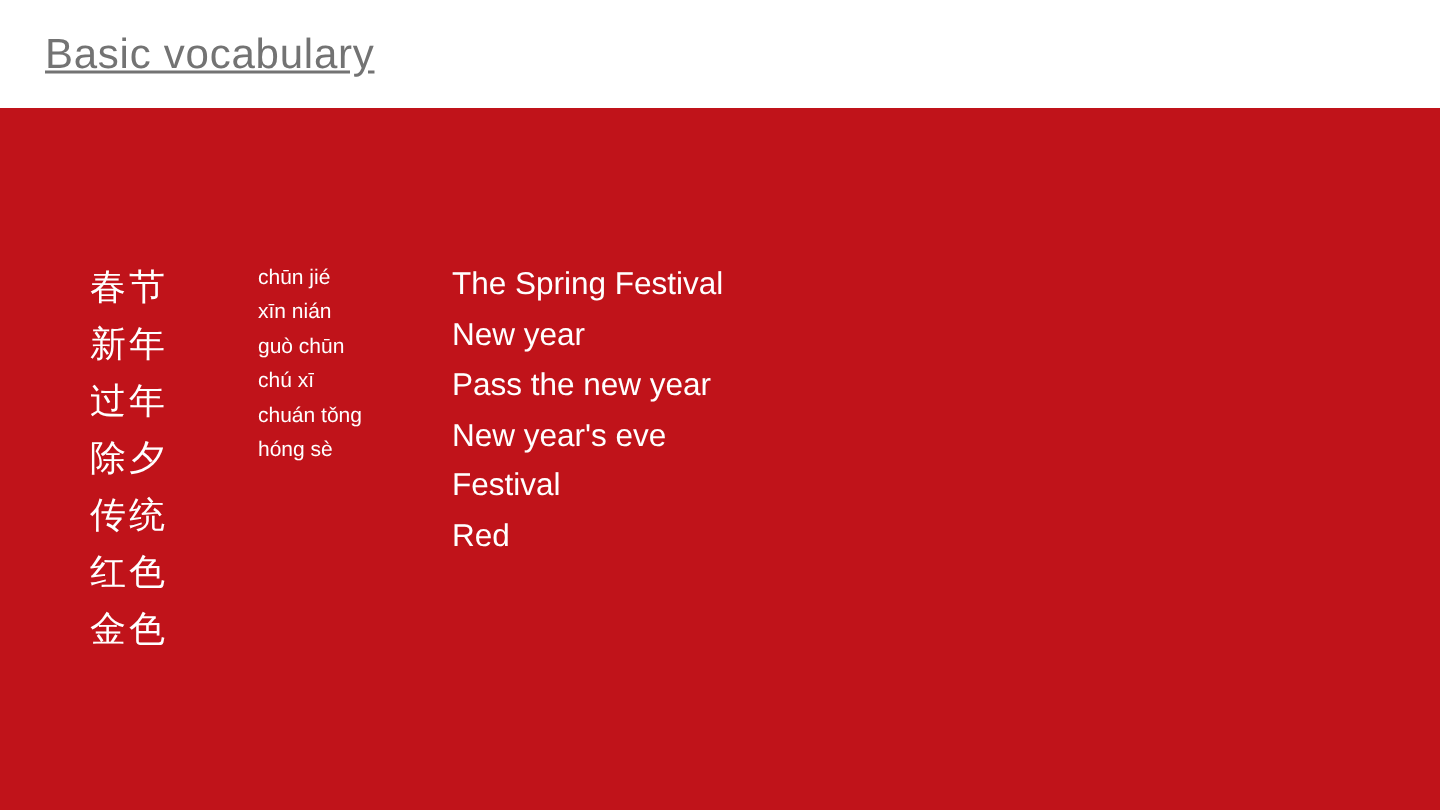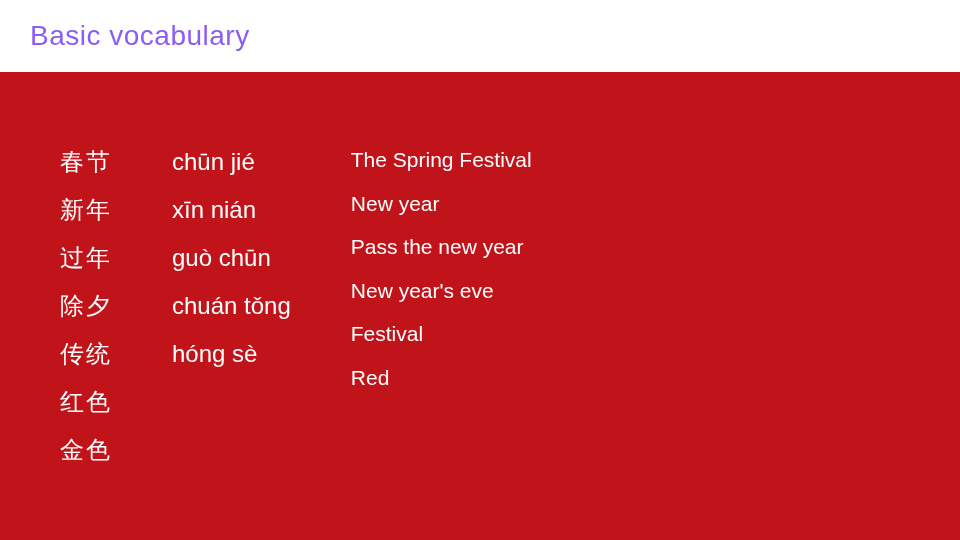--- a/index.html
+++ b/index.html
@@ -21,58 +21,59 @@
       width: 100%;
       padding: 18px 30px;
       height: 72px;
       display: flex;
       align-items: center;
     }
 
     .header-title {
       font-size: 28px;
       font-weight: 400;
-      color: #8b5cf6;
+      color: #737373;
       letter-spacing: 0.5px;
+      text-decoration: underline;
     }
 
     .main-content {
       background-color: #c0131a;
       width: 100%;
       height: calc(540px - 72px);
       display: flex;
       align-items: center;
       padding: 40px 60px;
     }
 
     .vocab-table {
       display: flex;
       gap: 60px;
       width: 100%;
     }
 
     .col {
       display: flex;
       flex-direction: column;
-      gap: 12px;
+      gap: 2px;
     }
 
     .vocab-item {
       color: #ffffff;
       font-size: 22px;
       line-height: 1.5;
     }
 
     .col-chinese .vocab-item {
       font-size: 24px;
       letter-spacing: 2px;
     }
 
     .col-pinyin .vocab-item {
-      font-size: 24px;
+      font-size: 14px;
     }
 
     .col-english .vocab-item {
       font-size: 21px;
     }
   </style>
 </head>
 <body>
 
 <div class="header-bar">
@@ -89,20 +90,21 @@
         <div class="vocab-item">除夕</div>
         <div class="vocab-item">传统</div>
         <div class="vocab-item">红色</div>
         <div class="vocab-item">金色</div>
       </div>
     <div class="col col-pinyin">
 
     <div class="vocab-item">chūn jié</div>
         <div class="vocab-item">xīn nián</div>
         <div class="vocab-item">guò chūn</div>
+        <div class="vocab-item">chú xī</div>
         <div class="vocab-item">chuán tǒng</div>
         <div class="vocab-item">hóng sè</div>
       </div>
     <div class="col col-english">
 
     <div class="vocab-item">The Spring Festival</div>
         <div class="vocab-item">New year</div>
         <div class="vocab-item">Pass the new year</div>
         <div class="vocab-item">New year's eve</div>
         <div class="vocab-item">Festival</div>

